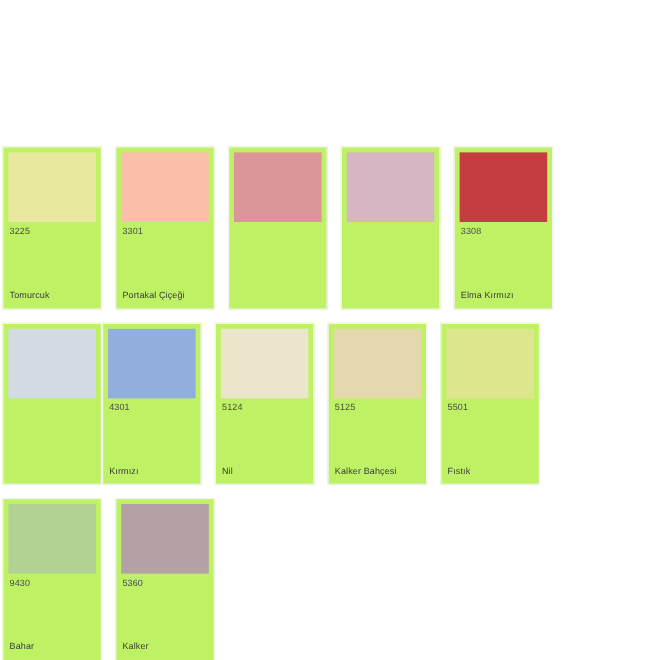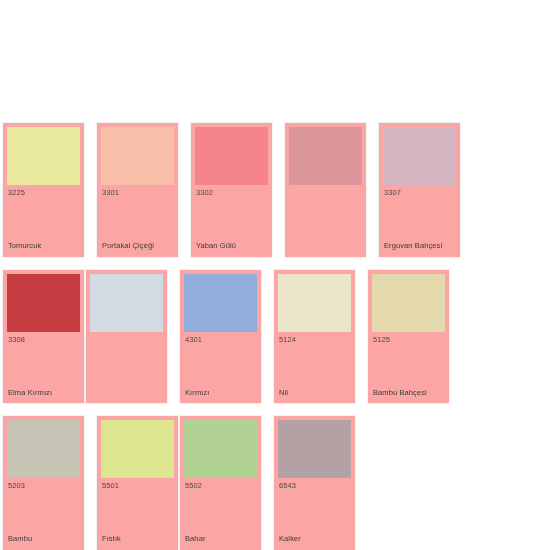--- a/index.html
+++ b/index.html
@@ -25,21 +25,21 @@
     top: 122px;
     width: 546px;
     display: flex;
     flex-wrap: wrap;
     align-content: flex-start;
   }
   .swatch-card {
     width: 83px;
     margin-right: 11px;
     margin-bottom: 11px;
-    background: #fca5a5;
+    background: #bef264;
     border: 1px solid #f2f2f2;
     box-sizing: border-box;
     padding: 4px 4px 3px 4px;
     display: flex;
     flex-direction: column;
   }
   .swatch-card:nth-child(6n) {
     margin-right: 0;
     justify-content: space-between;
   }
@@ -81,35 +81,24 @@
         </div>
       </div>
       <div class="swatch-card">
         <div class="swatch-color" style="background: rgb(250, 191, 168);"></div>
         <div class="swatch-meta">
           <span class="swatch-code">3301</span>
           <span class="swatch-name">Portakal Çiçeği</span>
         </div>
       </div>
       <div class="swatch-card">
-        <div class="swatch-color" style="background: rgb(245, 133, 138);"></div>
-        <div class="swatch-meta">
-          <span class="swatch-code">3302</span>
-          <span class="swatch-name">Yaban Gülü</span>
-        </div>
-      </div>
-      <div class="swatch-card">
         <div class="swatch-color" style="background: rgb(220, 149, 154);"></div>
       </div>
       <div class="swatch-card">
         <div class="swatch-color" style="background: rgb(215, 182, 196);"></div>
-        <div class="swatch-meta">
-          <span class="swatch-code">3307</span>
-          <span class="swatch-name">Erguvan Bahçesi</span>
-        </div>
       </div>
       <div class="swatch-card">
         <div class="swatch-color" style="background: rgb(198, 61, 65);"></div>
         <div class="swatch-meta">
           <span class="swatch-code">3308</span>
           <span class="swatch-name">Elma Kırmızı</span>
         </div>
       </div>
       <div class="swatch-card">
         <div class="swatch-color" style="background: rgb(210, 218, 228);"></div>
@@ -125,45 +114,38 @@
         <div class="swatch-color" style="background: rgb(235, 229, 204);"></div>
         <div class="swatch-meta">
           <span class="swatch-code">5124</span>
           <span class="swatch-name">Nil</span>
         </div>
       </div>
       <div class="swatch-card">
         <div class="swatch-color" style="background: rgb(227, 217, 172);"></div>
         <div class="swatch-meta">
           <span class="swatch-code">5125</span>
-          <span class="swatch-name">Bambu Bahçesi</span>
-        </div>
-      </div>
-      <div class="swatch-card">
-        <div class="swatch-color" style="background: rgb(198, 195, 180);"></div>
-        <div class="swatch-meta">
-          <span class="swatch-code">5203</span>
-          <span class="swatch-name">Bambu</span>
+          <span class="swatch-name">Kalker Bahçesi</span>
         </div>
       </div>
       <div class="swatch-card">
         <div class="swatch-color" style="background: rgb(221, 230, 142);"></div>
         <div class="swatch-meta">
           <span class="swatch-code">5501</span>
           <span class="swatch-name">Fıstık</span>
         </div>
       </div>
       <div class="swatch-card">
         <div class="swatch-color" style="background: rgb(178, 210, 148);"></div>
         <div class="swatch-meta">
-          <span class="swatch-code">5502</span>
+          <span class="swatch-code">9430</span>
           <span class="swatch-name">Bahar</span>
         </div>
       </div>
       <div class="swatch-card">
         <div class="swatch-color" style="background: rgb(180, 161, 163);"></div>
         <div class="swatch-meta">
-          <span class="swatch-code">6543</span>
+          <span class="swatch-code">5360</span>
           <span class="swatch-name">Kalker</span>
         </div>
       </div>
     </div>
 </div>
 
 </body></html>

